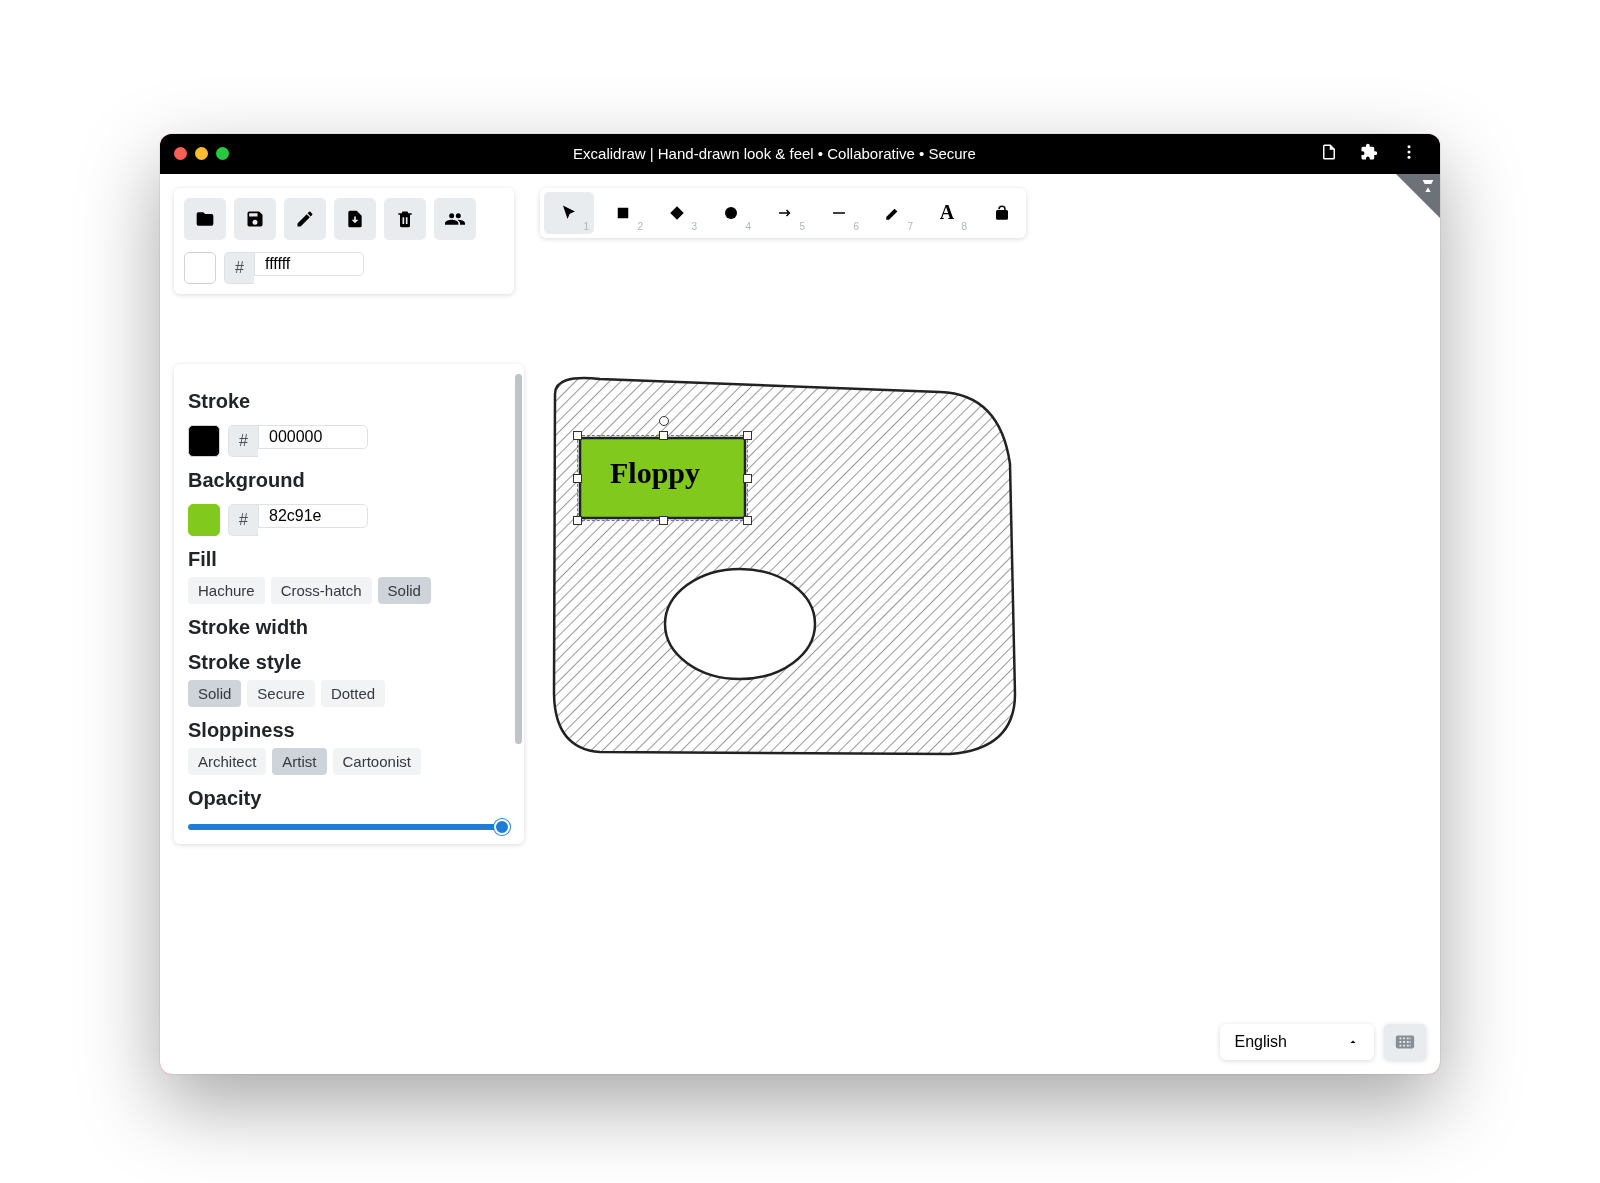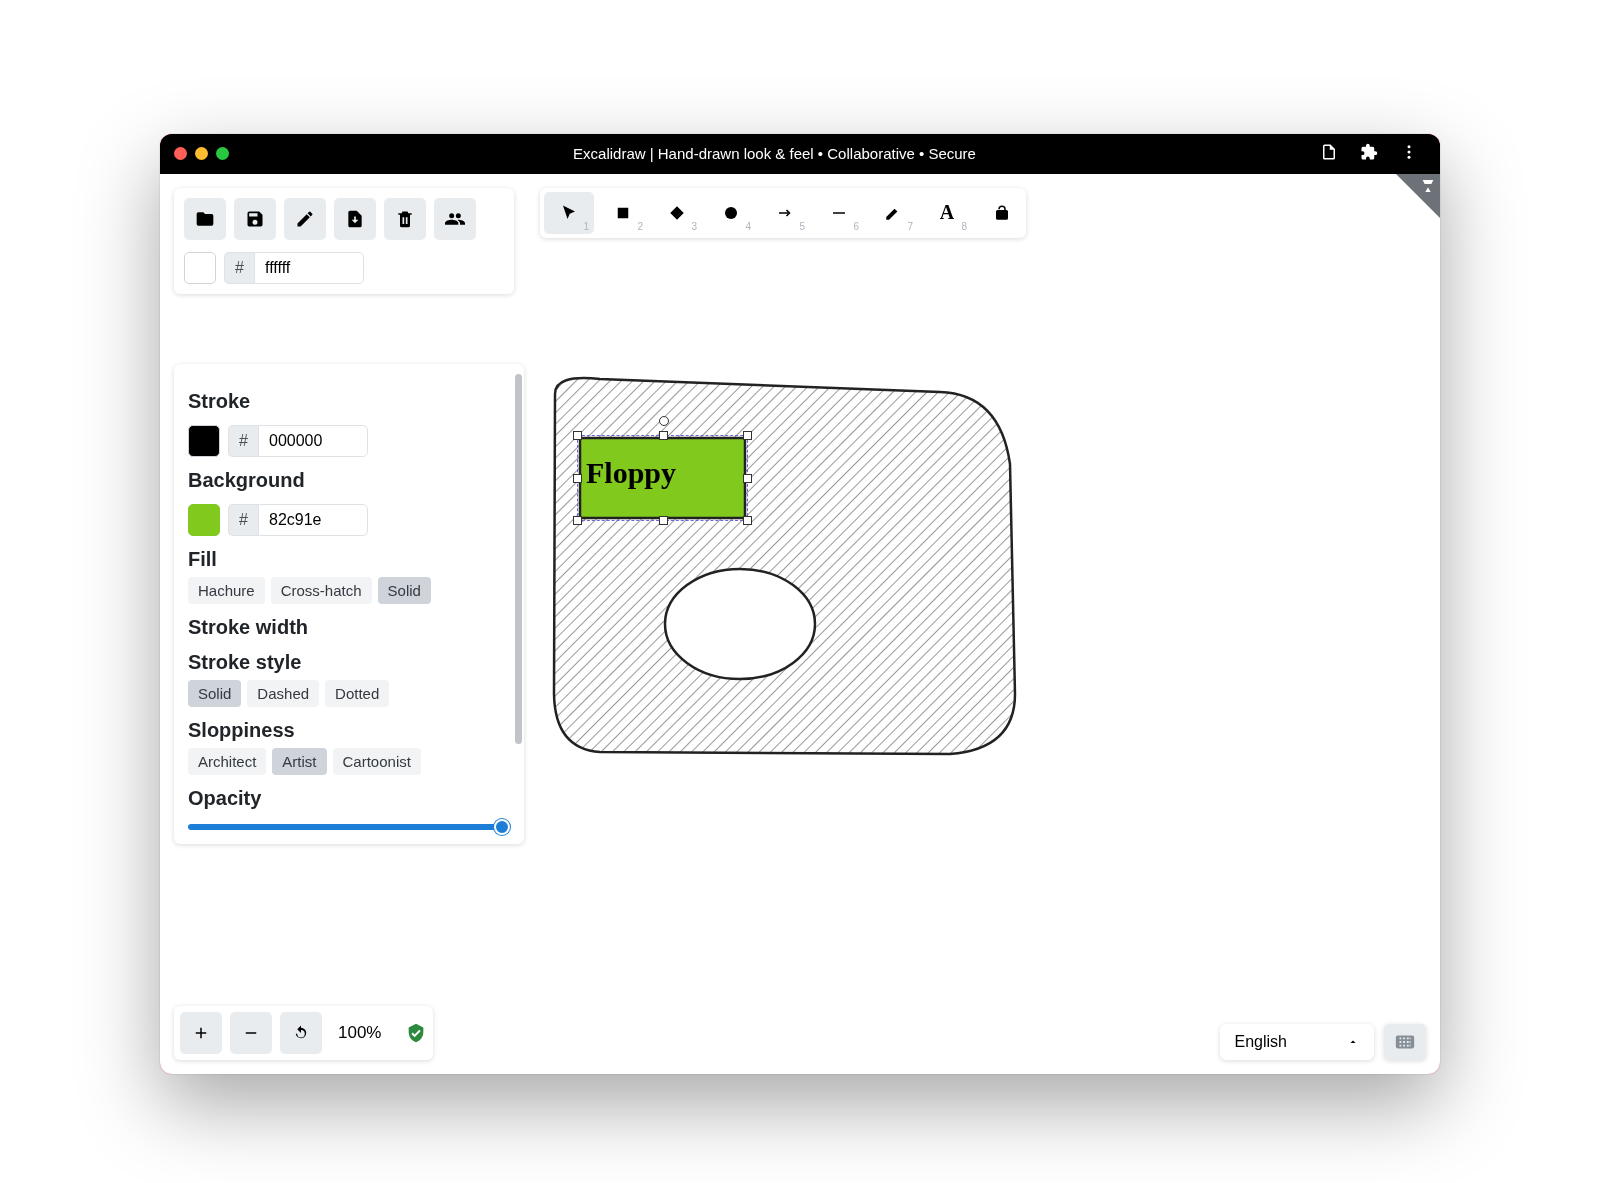--- a/index.html
+++ b/index.html
@@ -78,21 +78,21 @@
   .hash {
     display: flex; align-items: center; justify-content: center;
     width: 30px; height: 32px;
     background: #e9ecef;
     border: 1px solid #dee2e6;
     border-right: none;
     border-radius: 5px 0 0 5px;
     font-size: 16px; color: #495057;
   }
   .hex-input {
-    height: 32px; width: 110px;
+    height: 24px; width: 110px;
     border: 1px solid #dee2e6;
     border-radius: 0 5px 5px 0;
     padding: 0 10px;
     font-size: 16px;
     outline: none;
   }
   
   .shape-toolbar {
     position: absolute;
     top: 14px; left: 380px;
@@ -245,21 +245,21 @@
             <line x1="0" y1="0" x2="0" y2="8" stroke="#333" stroke-width="1"></line>
           </pattern>
         </defs>
 
         <path d="M 395 220 Q 395 200 440 205 L 780 218 Q 840 220 850 290 L 855 520 Q 855 575 790 580 L 440 578 Q 395 575 394 520 Z" fill="url(#hachure)" stroke="#222" stroke-width="2.5"></path>
 
         <ellipse cx="580" cy="450" rx="75" ry="55" fill="#fff" stroke="#222" stroke-width="2.5"></ellipse>
 
         <rect x="420" y="264" width="165" height="80" fill="#82c91e" stroke="#222" stroke-width="2.5" rx="2"></rect>
       </svg>
-      <div class="floppy-label" style="left:426px; top:282px;">Floppy</div>
+      <div class="floppy-label" style="left:450px; top:282px;">Floppy</div>
 
       <div class="selection-box" style="left:417px; top:261px; width:171px; height:86px;">
         <div class="rot-handle" style="left:81px; top:-20px;"></div>
         <div class="sel-handle" style="left:-5px; top:-5px;"></div>
         <div class="sel-handle" style="left:81px; top:-5px;"></div>
         <div class="sel-handle" style="right:-5px; top:-5px;"></div>
         <div class="sel-handle" style="left:-5px; top:38px;"></div>
         <div class="sel-handle" style="right:-5px; top:38px;"></div>
         <div class="sel-handle" style="left:-5px; bottom:-5px;"></div>
         <div class="sel-handle" style="left:81px; bottom:-5px;"></div>
@@ -389,57 +389,35 @@
         <button class="chip">Hachure</button>
         <button class="chip">Cross-hatch</button>
         <button class="chip active">Solid</button>
       </div>
 
       <div class="prop-label">Stroke width</div>
 
       <div class="prop-label">Stroke style</div>
       <div class="chip-row">
         <button class="chip active">Solid</button>
-        <button class="chip">Dashed</button>
+        <button class="chip">Secure</button>
         <button class="chip">Dotted</button>
       </div>
 
       <div class="prop-label">Sloppiness</div>
       <div class="chip-row">
         <button class="chip">Architect</button>
         <button class="chip active">Artist</button>
         <button class="chip">Cartoonist</button>
       </div>
 
       <div class="prop-label">Opacity</div>
       <input type="range" class="slider" min="0" max="100" value="100" style="">
     </div>
 
-    <div class="zoom-panel">
-      <button class="zoom-btn">
-          <svg viewBox="0 0 24 24" width="18" height="18">
-            <path d="M11 5h2v14h-2zM5 11h14v2H5z"></path>
-          </svg>
-        </button>
-      <button class="zoom-btn">
-          <svg viewBox="0 0 24 24" width="18" height="18">
-            <path d="M5 11h14v2H5z"></path>
-          </svg>
-        </button>
-      <button class="zoom-btn">
-          <svg viewBox="0 0 24 24" width="18" height="18">
-            <path d="M12 5V2L7 7l5 5V8a5 5 0 1 1-5 5H5a7 7 0 1 0 7-8z"></path>
-          </svg>
-        </button>
-      <span class="zoom-text">100%</span>
-      <svg class="shield" viewBox="0 0 24 24">
-          <path fill="#2b8a3e" d="M12 2l8 4v5c0 5.25-3.4 10.12-8 11-4.6-.88-8-5.75-8-11V6l8-4z"></path>
-          <path fill="#fff" d="M10.5 13.5l-2-2L7 13l3.5 3.5L17 10l-1.5-1.5z"></path>
-        </svg>
-    </div>
 
     <div class="bottom-right">
       <div class="lang-select">
         <span>English</span>
         <svg width="12" height="12" viewBox="0 0 24 24">
             <path d="M7 14l5-5 5 5z"></path>
           </svg>
       </div>
       <button class="kbd-btn">
         <svg viewBox="0 0 24 24" width="22" height="22" fill="#868e96">

